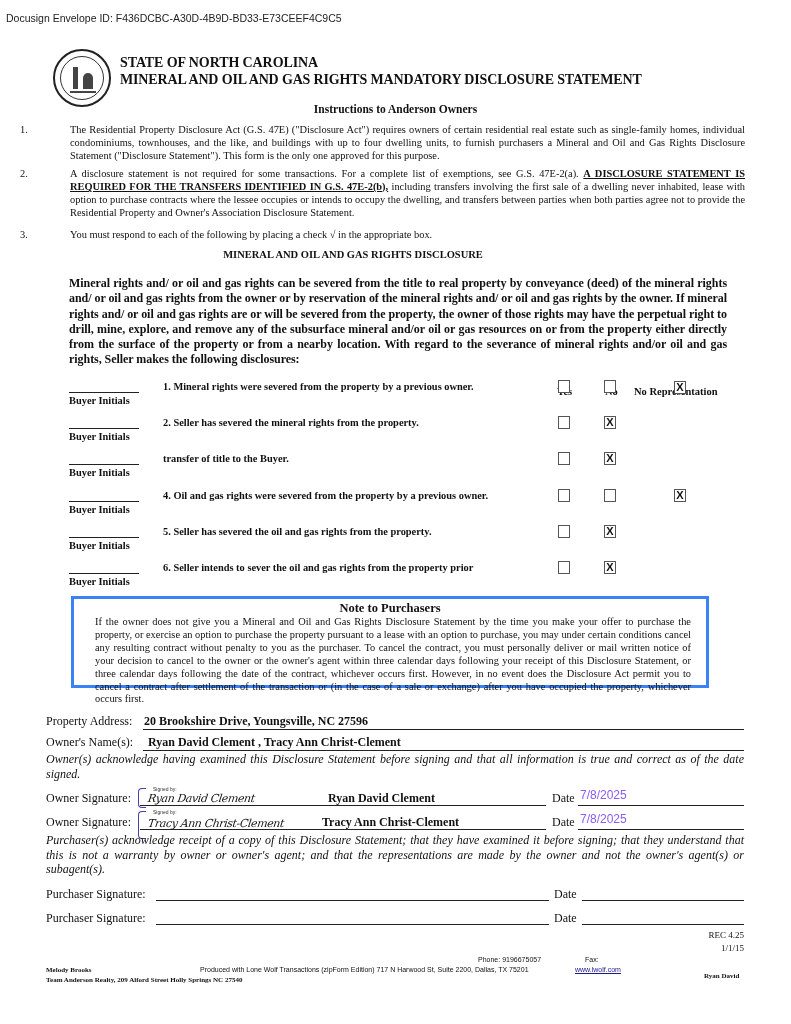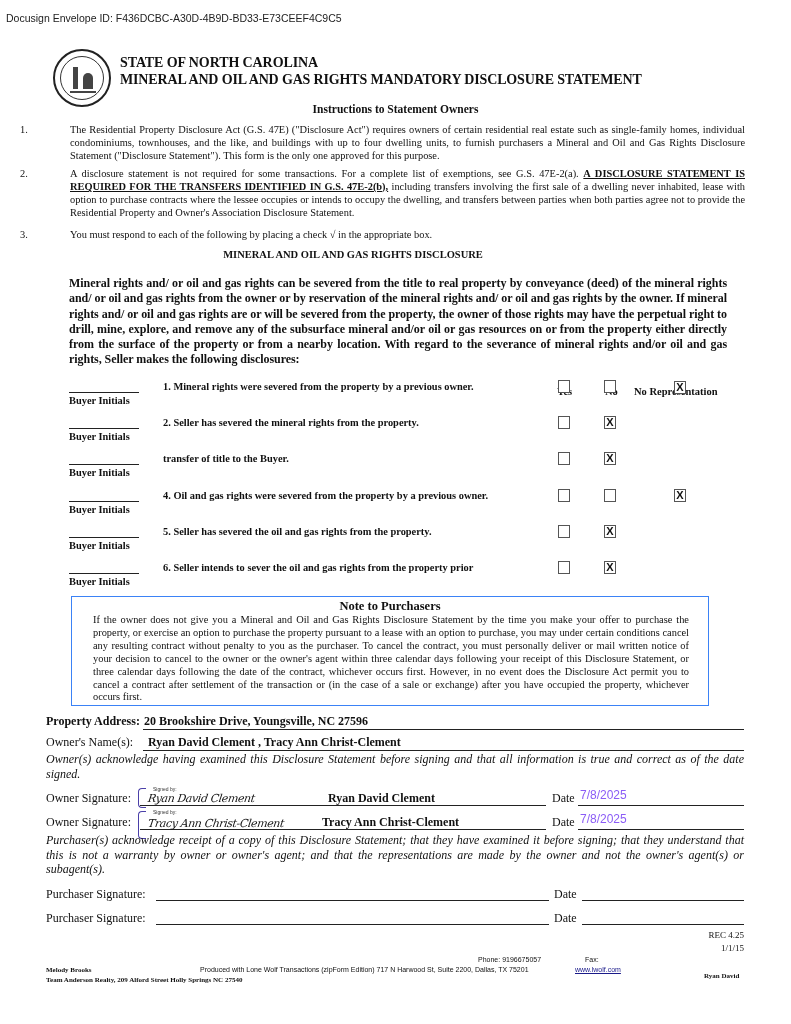--- a/index.html
+++ b/index.html
@@ -26,21 +26,21 @@
   .disc-head { left: 0; width: 706px; top: 249px; text-align: center; font-size: 10.5px; font-weight: bold; }
   .disc-para { left: 69px; width: 658px; top: 276px; font-size: 12px; line-height: 15.3px; font-weight: bold; text-align: justify; letter-spacing: -0.05px; }
 
   .colhead { top: 386px; font-size: 10.5px; font-weight: bold; }
 
   .row-line { left: 69px; width: 70px; border-bottom: 1px solid #222; height: 1px; }
   .buyer-init { left: 69px; font-size: 10.4px; font-weight: bold; }
   .q-text { left: 163px; font-size: 10.4px; font-weight: bold; line-height: 14px; width: 380px; }
   .cb { width: 12px; height: 13px; border: 1px solid #555; background: #fff; font-family: "Liberation Sans", sans-serif; font-size: 11px; font-weight: bold; line-height: 11px; text-align: center; color: #111; }
 
-  .note-box { left: 71px; top: 596px; width: 638px; height: 110px; border: 1px solid #3b82f6; }
+  .note-box { left: 71px; top: 596px; width: 638px; height: 92px; border: 3px solid #3b82f6; }
   .note-title { position: absolute; left: 0; width: 100%; top: 2px; text-align: center; font-size: 12.5px; font-weight: bold; }
   .note-text { position: absolute; left: 21px; width: 596px; top: 17px; font-size: 10.4px; line-height: 12.9px; text-align: justify; }
 
   .field-label { font-size: 12px; }
   .field-line { border-bottom: 1px solid #222; }
   .field-val { font-size: 12px; font-weight: bold; }
   .ital { font-style: italic; font-size: 12px; line-height: 14.5px; text-align: justify; }
 
   .sig-bracket { border: 1.5px solid #4a3fa8; border-right: none; border-radius: 4px 0 0 4px; }
   .sig-tag { font-family: "Liberation Sans", sans-serif; font-size: 5px; color: #333; }
@@ -59,21 +59,21 @@
 <div class="abs seal">
   <div class="inner"></div>
   <div class="fig" style="left:18px;top:16px;width:5px;height:22px;"></div>
   <div class="fig" style="left:28px;top:22px;width:10px;height:16px;border-radius:5px 5px 0 0;"></div>
   <div class="fig" style="left:15px;top:40px;width:26px;height:2px;"></div>
 </div>
 
 <div class="abs title1">STATE OF NORTH CAROLINA</div>
 <div class="abs title2">MINERAL AND OIL AND GAS RIGHTS MANDATORY DISCLOSURE STATEMENT</div>
 
-<div class="abs instr-head">Instructions to Statement Owners</div>
+<div class="abs instr-head">Instructions to Anderson Owners</div>
 
 <div class="abs ol" style="top:123px;">
   <span class="num">1.</span>
   <div class="txt">The Residential Property Disclosure Act (G.S. 47E) ("Disclosure Act") requires owners of certain residential real estate such as single-family homes, individual condominiums, townhouses, and the like, and buildings with up to four dwelling units, to furnish purchasers a Mineral and Oil and Gas Rights Disclosure Statement ("Disclosure Statement"). This form is the only one approved for this purpose.</div>
 </div>
 <div class="abs ol" style="top:167px;">
   <span class="num">2.</span>
   <div class="txt">
     <span>A disclosure statement is not required for some transactions. For a complete list of exemptions, see G.S. 47E-2(a). </span><span class="ul-bold">A DISCLOSURE STATEMENT IS REQUIRED FOR THE TRANSFERS IDENTIFIED IN G.S. 47E-2(b),</span><span> including transfers involving the first sale of a dwelling never inhabited, lease with option to purchase contracts where the lessee occupies or intends to occupy the dwelling, and transfers between parties when both parties agree not to provide the Residential Property and Owner's Association Disclosure Statement.</span>
   </div>
@@ -130,21 +130,21 @@
   <div>6. Seller intends to sever the oil and gas rights from the property prior</div>
 </div>
 <div class="abs cb" style="left:558px;top:561px;"></div>
 <div class="abs cb" style="left:604px;top:561px;">X</div>
 
 <div class="abs note-box">
   <div class="note-title">Note to Purchasers</div>
   <div class="note-text">If the owner does not give you a Mineral and Oil and Gas Rights Disclosure Statement by the time you make your offer to purchase the property, or exercise an option to purchase the property pursuant to a lease with an option to purchase, you may under certain conditions cancel any resulting contract without penalty to you as the purchaser. To cancel the contract, you must personally deliver or mail written notice of your decision to cancel to the owner or the owner's agent within three calendar days following your receipt of this Disclosure Statement, or three calendar days following the date of the contract, whichever occurs first. However, in no event does the Disclosure Act permit you to cancel a contract after settlement of the transaction or (in the case of a sale or exchange) after you have occupied the property, whichever occurs first.</div>
 </div>
 
-<div class="abs field-label" style="left:46px;top:714px;font-weight:bold;">Property Address:</div>
+<div class="abs field-label" style="left:46px;top:714px;">Property Address:</div>
 <div class="abs field-line" style="left:143px;top:729px;width:601px;"></div>
 <div class="abs field-val" style="left:144px;top:714px;">20 Brookshire Drive, Youngsville, NC  27596</div>
 
 <div class="abs field-label" style="left:46px;top:735px;">Owner's Name(s):</div>
 <div class="abs field-line" style="left:143px;top:750px;width:601px;"></div>
 <div class="abs field-val" style="left:148px;top:735px;">Ryan David Clement  , Tracy Ann Christ-Clement</div>
 
 <div class="abs ital" style="left:46px;top:752px;width:698px;">Owner(s) acknowledge having examined this Disclosure Statement before signing and that all information is true and  correct as of the date signed.</div>
 
 <div class="abs field-label" style="left:46px;top:791px;">Owner Signature:</div>

